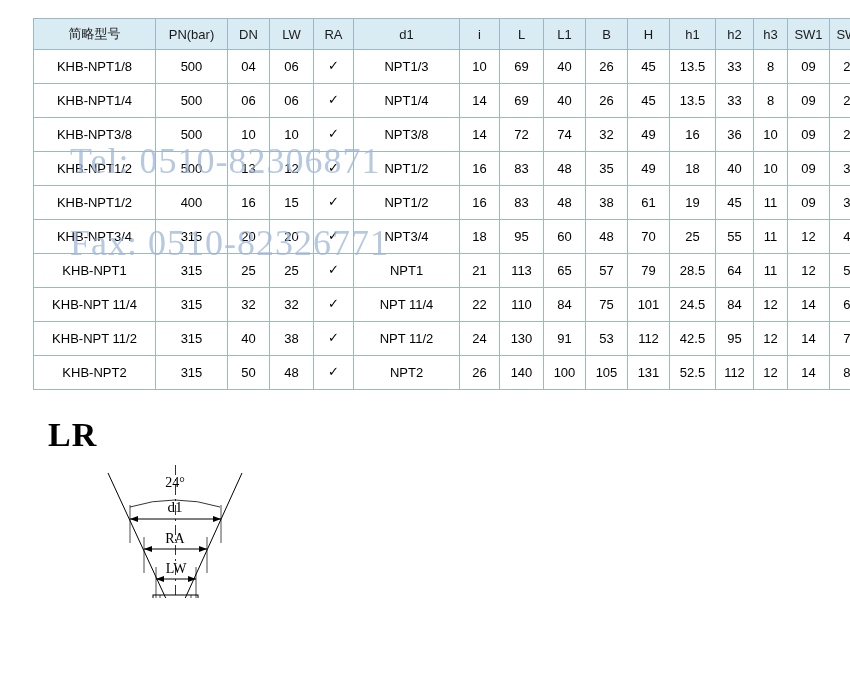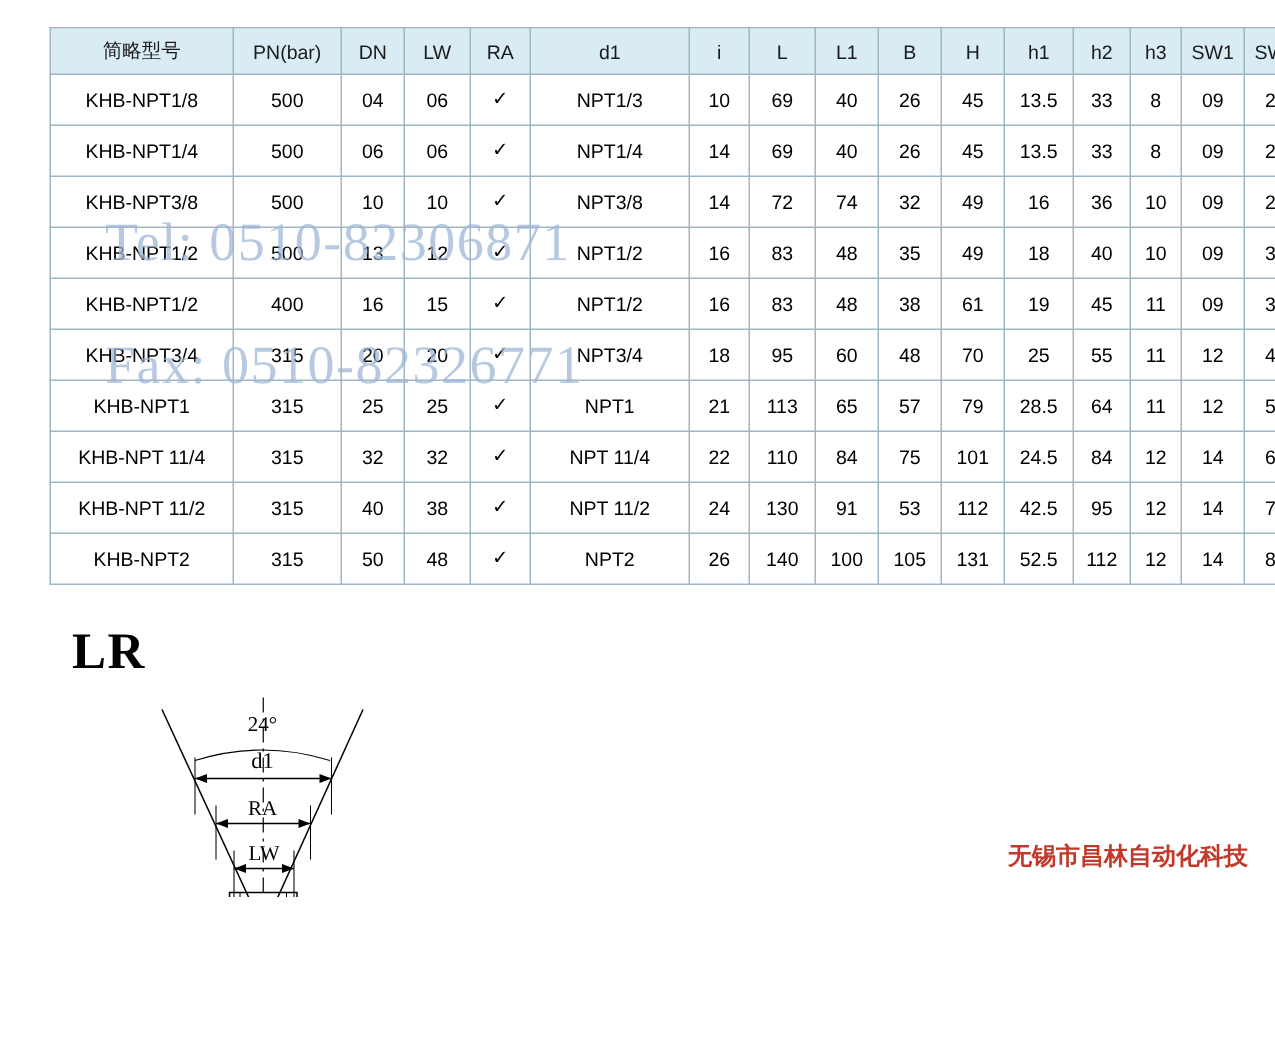--- a/index.html
+++ b/index.html
@@ -426,15 +426,14 @@
         <text x="155" y="44" font-size="14" text-anchor="middle">24°</text>
         <text x="155" y="69" font-size="15" text-anchor="middle">d1</text>
         <text x="155" y="100" font-size="14" text-anchor="middle">RA</text>
         <text x="156" y="130" font-size="14" text-anchor="middle">LW</text>
         <text x="42" y="184" font-size="14" text-anchor="middle">i</text>
         <text x="212" y="167" font-size="14" text-anchor="start">SW2</text>
       </g>
     </svg>
   </div>
 
-  <div id="footer-company">无锡市昌林自动化科技</div>
 
 </div>
 
 </body></html>

